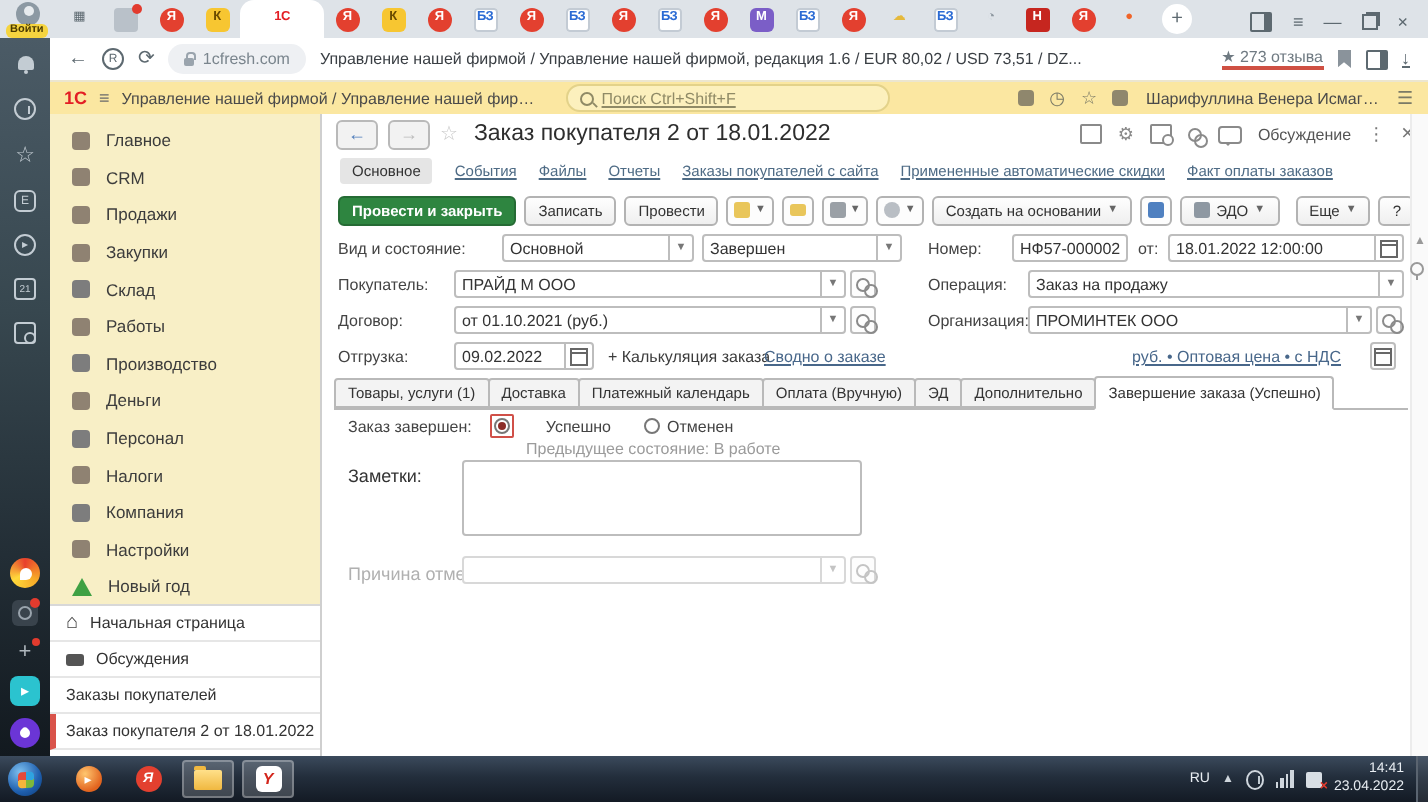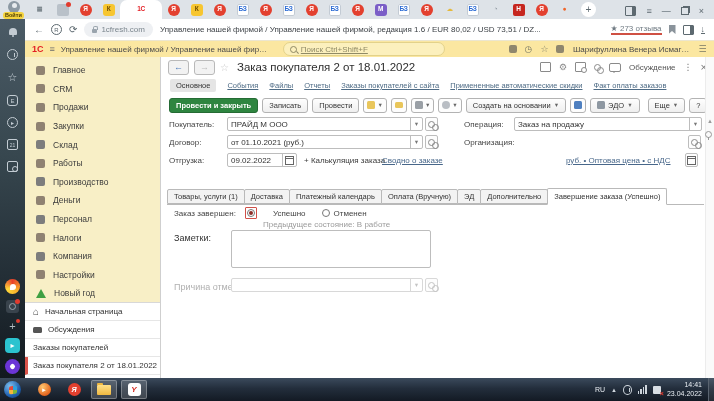--- a/index.html
+++ b/index.html
@@ -547,20 +547,42 @@
       <span class="spacer"></span>
       <span class="btn">
           <span>Еще</span>
           <span class="caret">▼</span>
         </span>
       <span class="btn">
           <span>?</span>
         </span>
     </div>
 
+    <div class="frow">
+      <span class="flabel" style="left:8px">Вид и состояние:</span>
+      <span class="fld" style="left:90px;width:96px">
+        <input readonly="" value="Основной" style="">
+        <span class="dropcell">▼</span>
+      </span>
+      <span class="fld" style="left:190px;width:100px">
+        <input readonly="" value="Завершен" style="">
+        <span class="dropcell">▼</span>
+      </span>
+      <span class="flabel" style="left:303px">Номер:</span>
+      <span class="fld" style="left:345px;width:58px">
+        <input readonly="" value="НФ57-000002" style="">
+      </span>
+      <span class="flabel" style="left:408px">от:</span>
+      <span class="fld" style="left:423px;width:118px">
+        <input readonly="" value="18.01.2022 12:00:00" style="">
+        <span class="calcell">
+            <i class="calgrid"></i>
+          </span>
+      </span>
+    </div>
 
     <div class="frow">
       <span class="flabel" style="left:8px">Покупатель:</span>
       <span class="fld" style="left:66px;width:196px">
         <input readonly="" value="ПРАЙД М ООО" style="">
         <span class="dropcell">▼</span>
       </span>
       <span class="lnkbtn" style="left:264px">
           <i class="chain"></i>
         </span>
@@ -574,20 +596,24 @@
     <div class="frow">
       <span class="flabel" style="left:8px">Договор:</span>
       <span class="fld" style="left:66px;width:196px">
         <input readonly="" value="от 01.10.2021 (руб.)" style="">
         <span class="dropcell">▼</span>
       </span>
       <span class="lnkbtn" style="left:264px">
           <i class="chain"></i>
         </span>
       <span class="flabel" style="left:303px">Организация:</span>
+      <span class="fld" style="left:353px;width:172px">
+        <input readonly="" value="ПРОМИНТЕК ООО" style="">
+        <span class="dropcell">▼</span>
+      </span>
       <span class="lnkbtn" style="left:527px">
           <i class="chain"></i>
         </span>
     </div>
 
     <div class="frow">
       <span class="flabel" style="left:8px">Отгрузка:</span>
       <span class="fld" style="left:66px;width:70px">
         <input readonly="" value="09.02.2022" style="">
         <span class="calcell">

